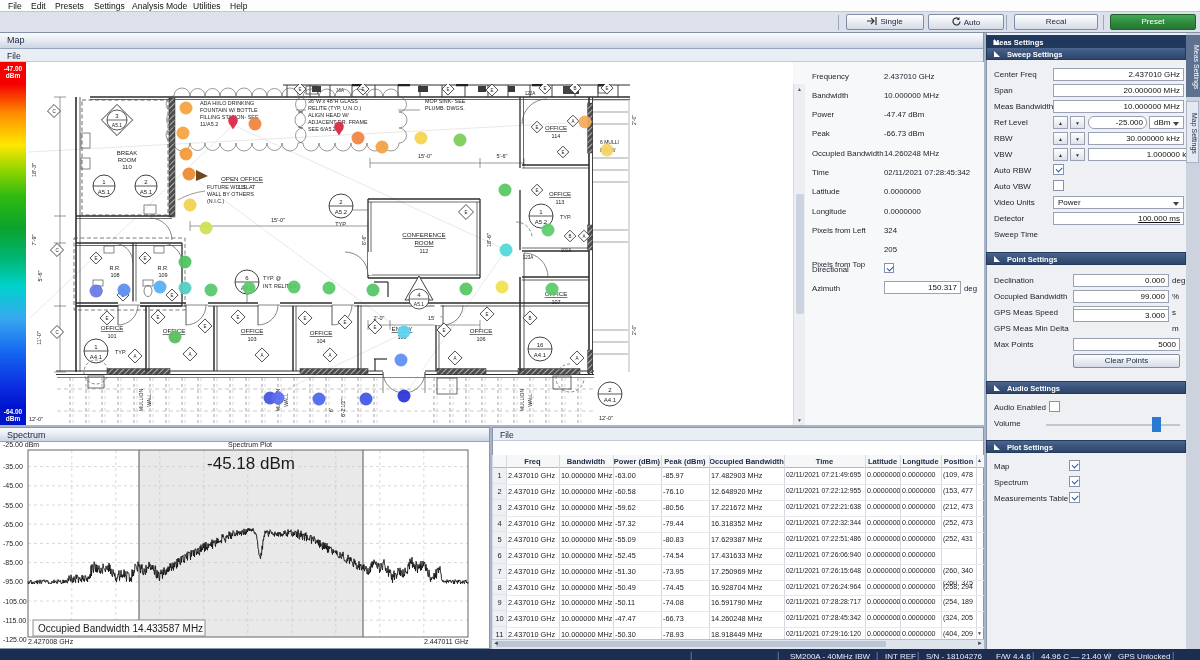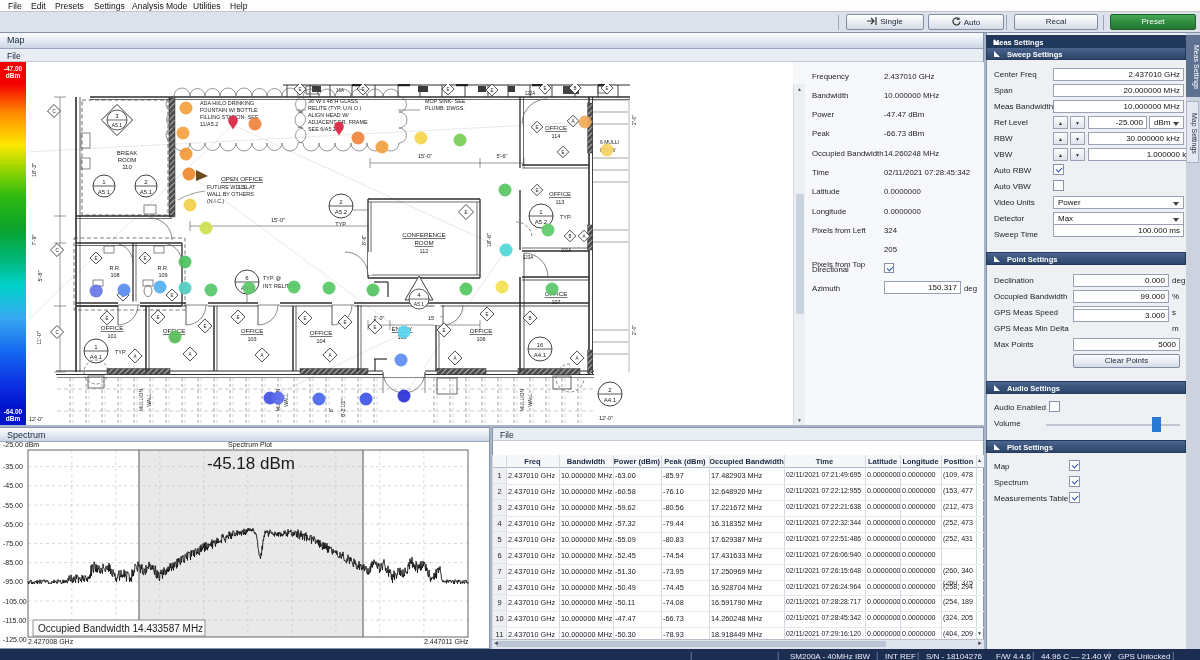--- a/index.html
+++ b/index.html
@@ -793,42 +793,42 @@
 <div class="abs hdr" style="left:986px;top:47px;width:200px;height:13px;">Sweep Settings</div>
 <div class="lbl" style="left:994px;top:70px;">Center Freq</div>
 <div class="ibox" style="left:1053px;top:68px;width:131px;">2.437010 GHz</div>
 <div class="lbl" style="left:994px;top:86px;">Span</div>
 <div class="ibox" style="left:1053px;top:84px;width:131px;">20.000000 MHz</div>
 <div class="lbl" style="left:994px;top:102px;">Meas Bandwidth</div>
 <div class="ibox" style="left:1053px;top:100px;width:131px;">10.000000 MHz</div>
 <div class="lbl" style="left:994px;top:118px;">Ref Level</div>
 <div class="spin" style="left:1053px;top:116px;">▲</div>
 <div class="spin" style="left:1070px;top:116px;">▼</div>
-<div class="ibox" style="left:1088px;top:116px;width:59px;">-25.000</div>
+<div class="ibox" style="left:1088px;top:116px;width:59px;border-radius:6px;">-25.000</div>
 <div class="dd" style="left:1149px;top:116px;width:35px;">dBm</div>
 <div class="lbl" style="left:994px;top:134px;">RBW</div>
 <div class="spin" style="left:1053px;top:132px;">▲</div>
 <div class="spin" style="left:1070px;top:132px;">▼</div>
 <div class="ibox" style="left:1088px;top:132px;width:96px;">30.000000 kHz</div>
 <div class="lbl" style="left:994px;top:150px;">VBW</div>
 <div class="spin" style="left:1053px;top:148px;">▲</div>
 <div class="spin" style="left:1070px;top:148px;">▼</div>
 <div class="ibox" style="left:1088px;top:148px;width:112px;">1.000000 kHz</div>
 <div class="lbl" style="left:994px;top:166px;">Auto RBW</div>
 <div class="cb" style="left:1053px;top:164px;">
     <i></i>
   </div>
 <div class="lbl" style="left:994px;top:182px;">Auto VBW</div>
 <div class="cb" style="left:1053px;top:180px;"></div>
 <div class="lbl" style="left:994px;top:198px;">Video Units</div>
 <div class="dd" style="left:1053px;top:196px;width:131px;">Power</div>
 <div class="lbl" style="left:994px;top:214px;">Detector</div>
 <div class="dd" style="left:1053px;top:212px;width:131px;">Max</div>
 <div class="lbl" style="left:994px;top:230px;">Sweep Time</div>
-<div class="ibox" style="left:1053px;top:224px;width:131px;">100.000 ms</div>
+<div class="ibox" style="left:1053px;top:212px;width:131px;text-decoration:underline;">100.000 ms</div>
 <div class="hdr abs" style="left:986px;top:252px;width:200px;height:13px;">Point Settings</div>
 <div class="lbl" style="left:994px;top:276px;">Declination</div>
 <div class="ibox" style="left:1073px;top:274px;width:96px;">0.000</div>
 <div class="lbl" style="left:1172px;top:276px;">deg</div>
 <div class="lbl" style="left:994px;top:292px;">Occupied Bandwidth</div>
 <div class="ibox" style="left:1073px;top:290px;width:96px;">99.000</div>
 <div class="lbl" style="left:1172px;top:292px;">%</div>
 <div class="lbl" style="left:994px;top:308px;">GPS Meas Speed</div>
 <div class="ibox" style="left:1073px;top:306px;width:96px;">0.250</div>
 <div class="lbl" style="left:1172px;top:308px;">s</div>

